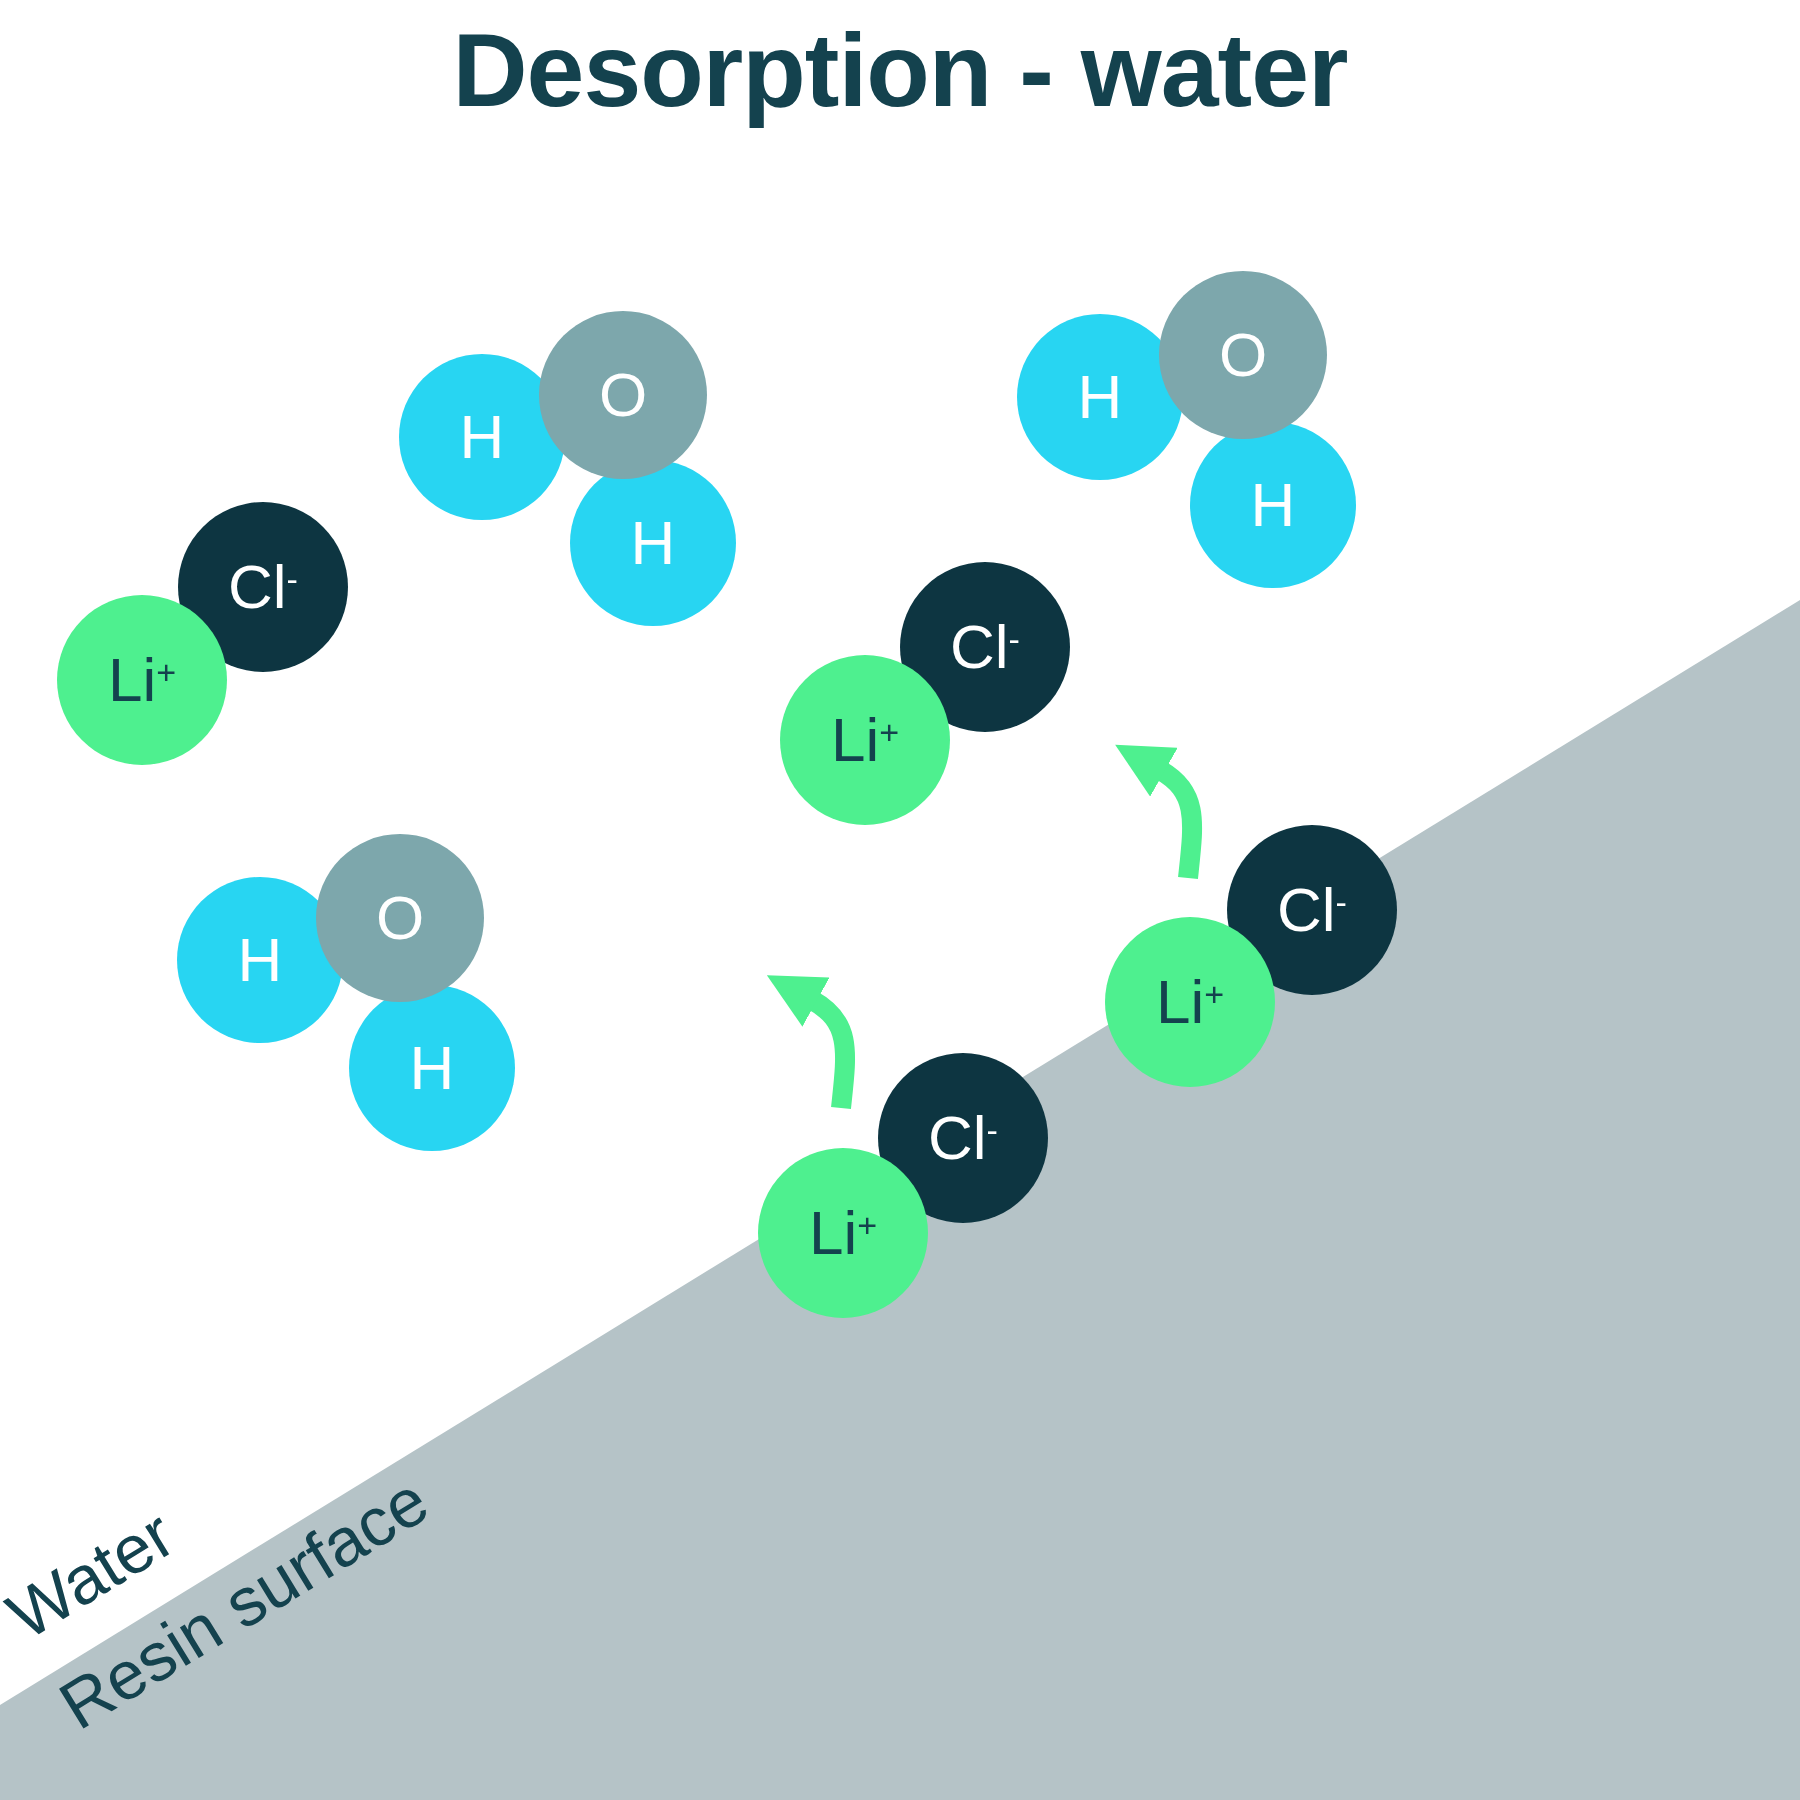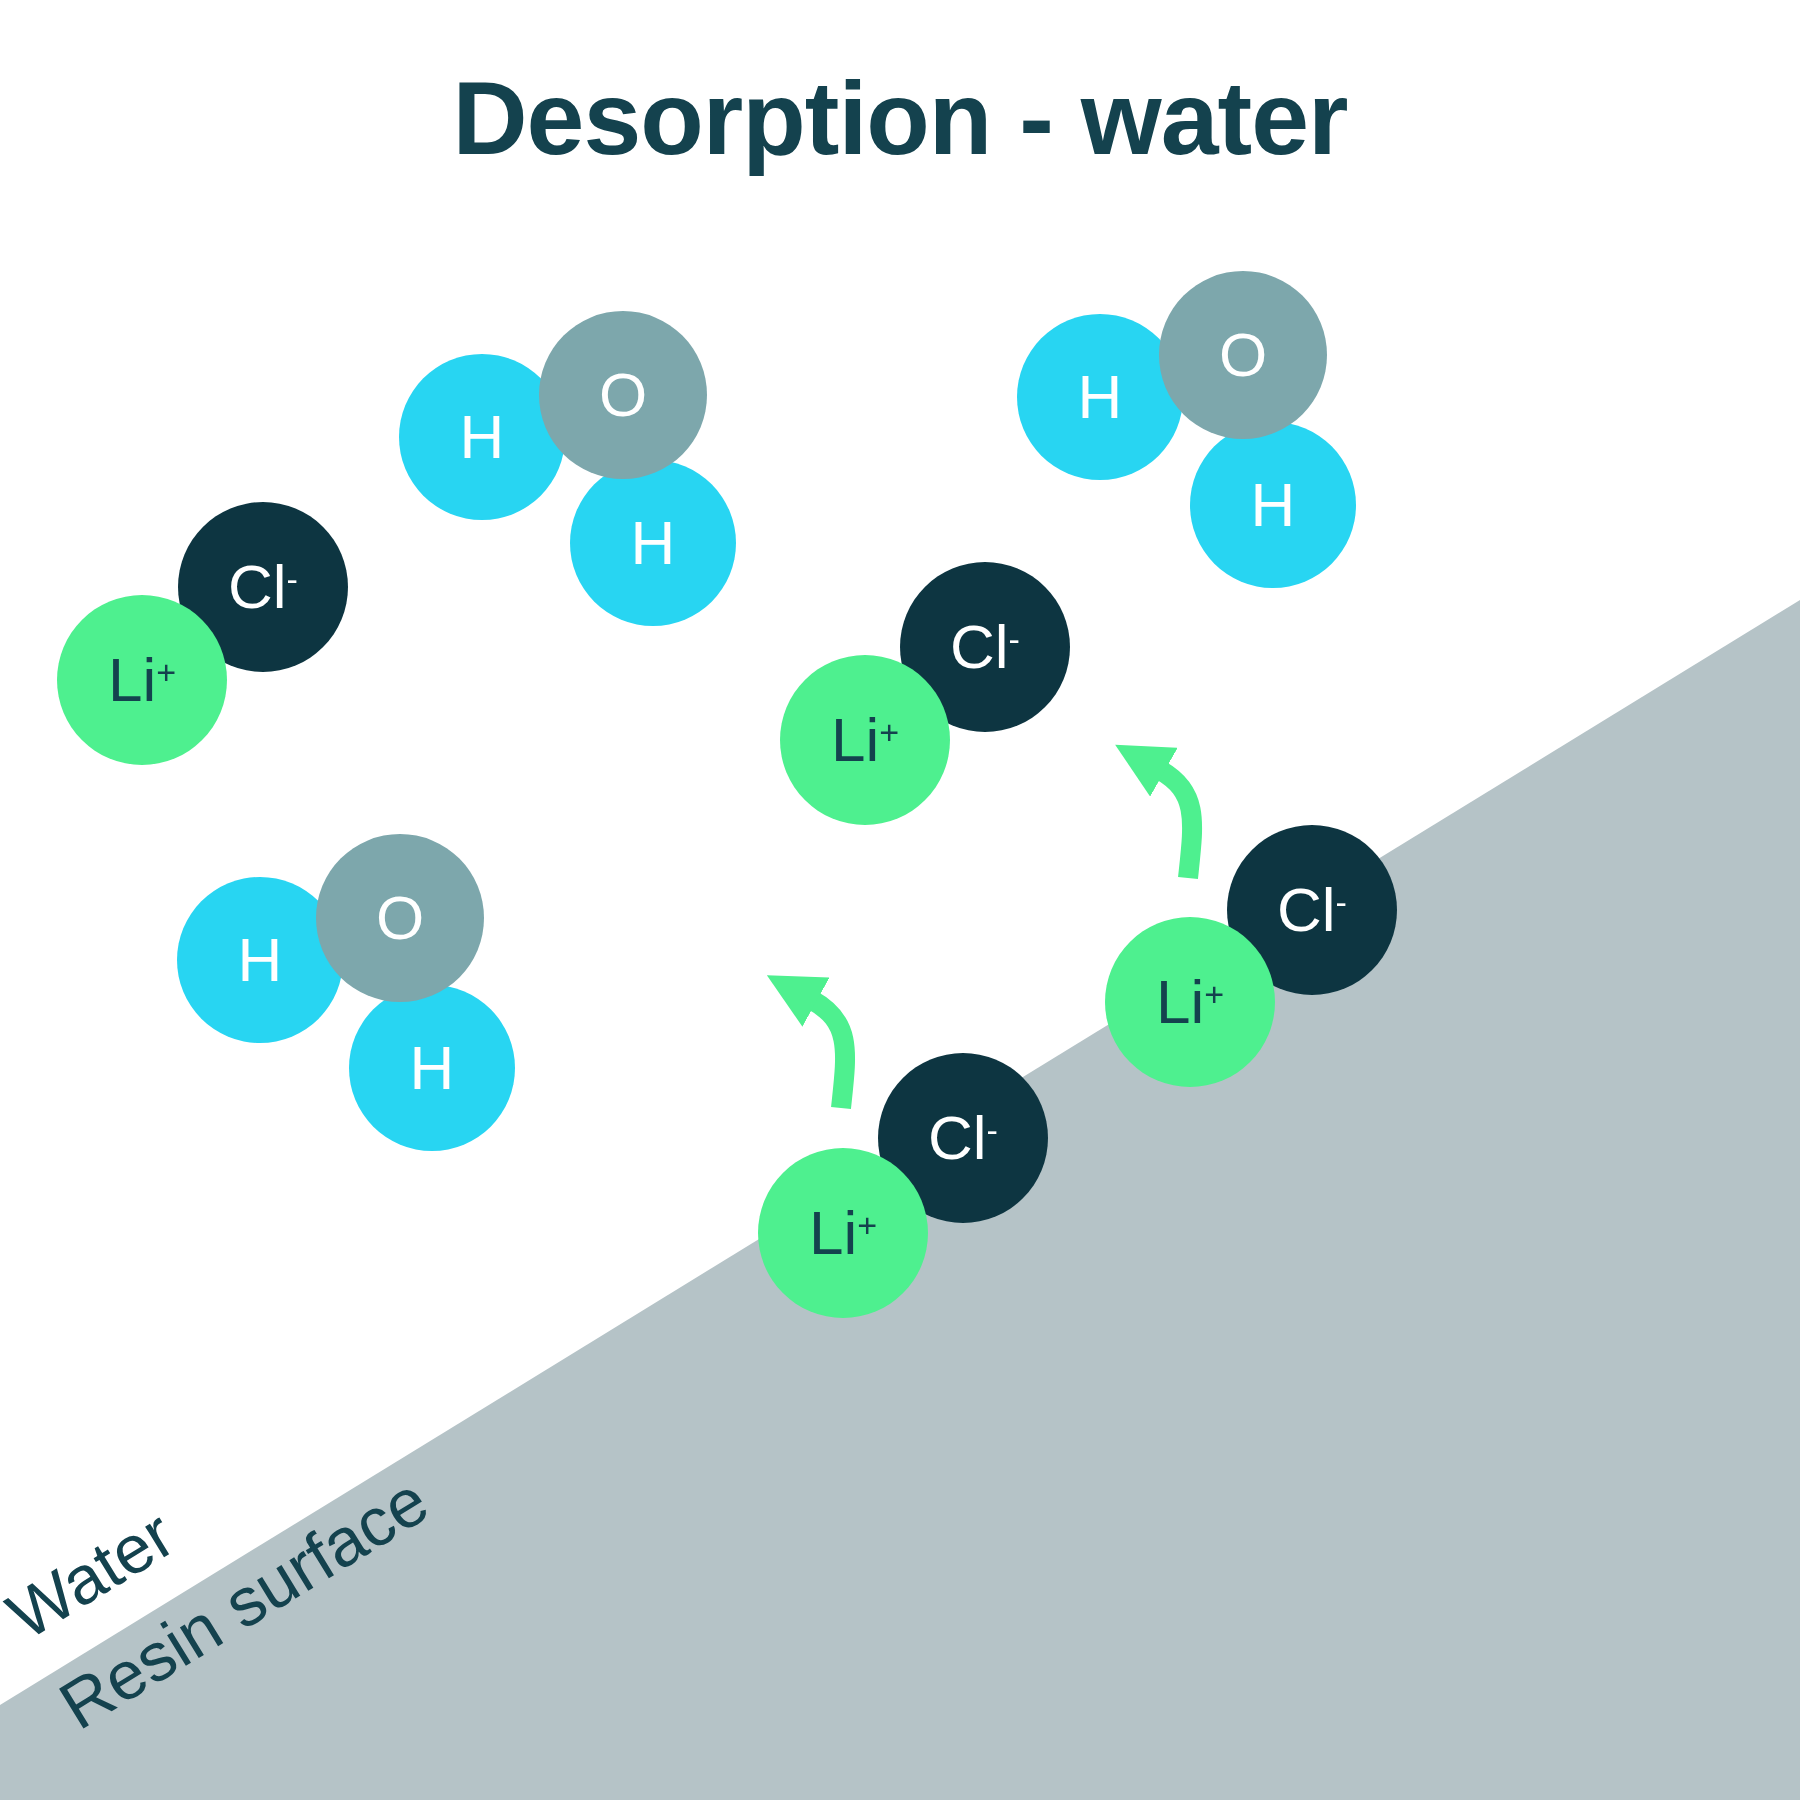--- a/index.html
+++ b/index.html
@@ -9,21 +9,20 @@
   }
   .resin{
     position:absolute;left:0;top:0;width:1800px;height:1800px;
     background:#B5C3C7;
     clip-path:polygon(0px 1705px, 1800px 600px, 1800px 1800px, 0px 1800px);
   }
   .title{
     position:absolute;left:0;top:0;width:1800px;text-align:center;
     font-size:104px;line-height:140px;font-weight:bold;color:#14424E;
     letter-spacing:-1px;
-    margin-top:48px;
   }
   .group{position:absolute;left:0;top:0;width:0;height:0;}
   .atom{
     position:absolute;border-radius:50%;
     display:flex;align-items:center;justify-content:center;
     transform:translate(-50%,-50%);
     font-size:62px;line-height:1;
   }
   .atom.h{width:166px;height:166px;background:#28D5F2;color:#ffffff;}
   .atom.o{width:168px;height:168px;background:#7DA7AC;color:#ffffff;}

